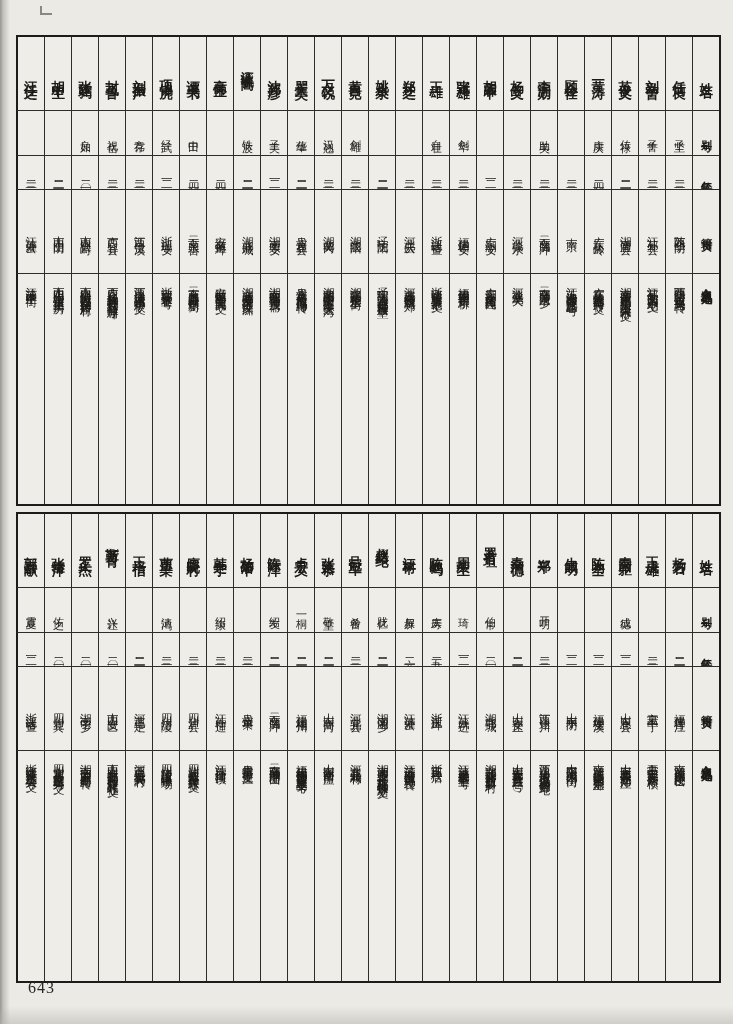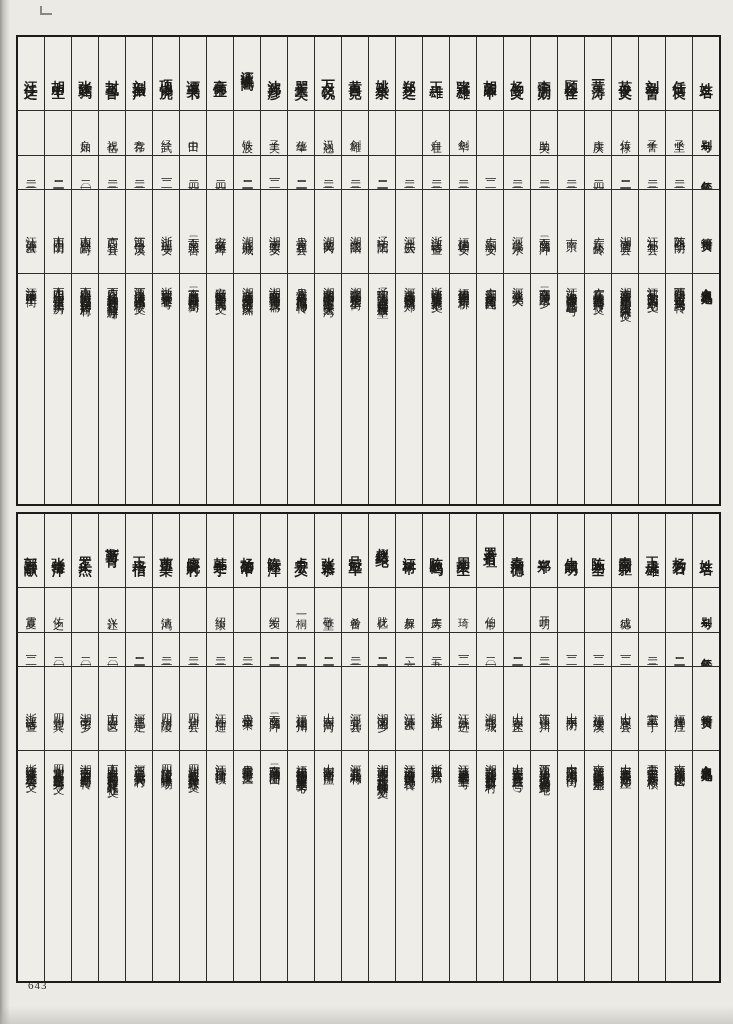--- a/index.html
+++ b/index.html
@@ -36,21 +36,21 @@
   .cell-native .vtext{font-size:11.5px;letter-spacing:2.5px;}
   .cell-address .vtext{font-size:11.5px;letter-spacing:1.5px;max-height:224px;}
 
   .h-name{font-weight:700;font-size:13px;letter-spacing:20px;}
   .h-alias{font-weight:700;font-size:12px;letter-spacing:6px;}
   .h-age{font-weight:700;font-size:11.5px;letter-spacing:1px;}
   .h-native{font-weight:700;font-size:13px;letter-spacing:26px;}
   .h-address{font-weight:700;font-size:13px;letter-spacing:34px;}
 
   .page-number{position:absolute;left:28px;top:979px;font-family:"Liberation Serif","DejaVu Serif",serif;
-    font-size:11px;color:#2a2825;letter-spacing:1px;}
+    font-size:16px;color:#2a2825;letter-spacing:1px;}
 </style>
 </head>
 <body>
 
 <div class="page">
   <div class="scan-mark"></div>
 
   <div class="band band-top">
     <div class="col header-col">
       <div class="cell cell-name">

